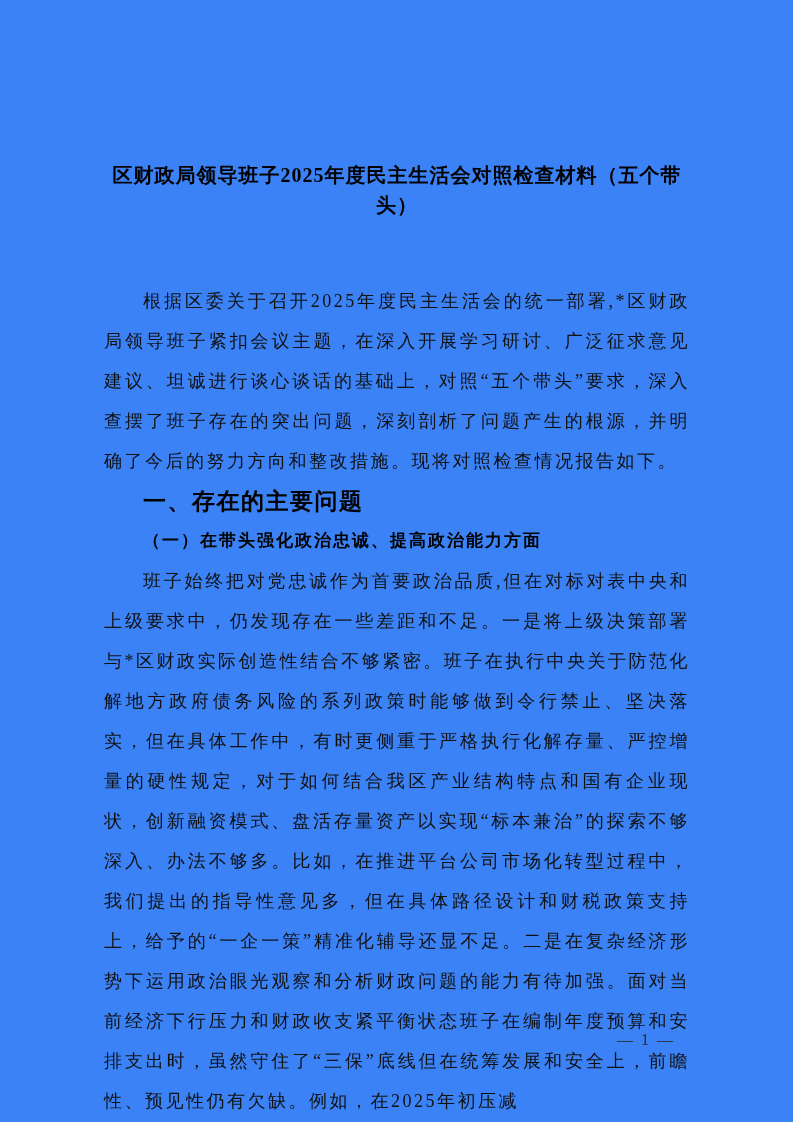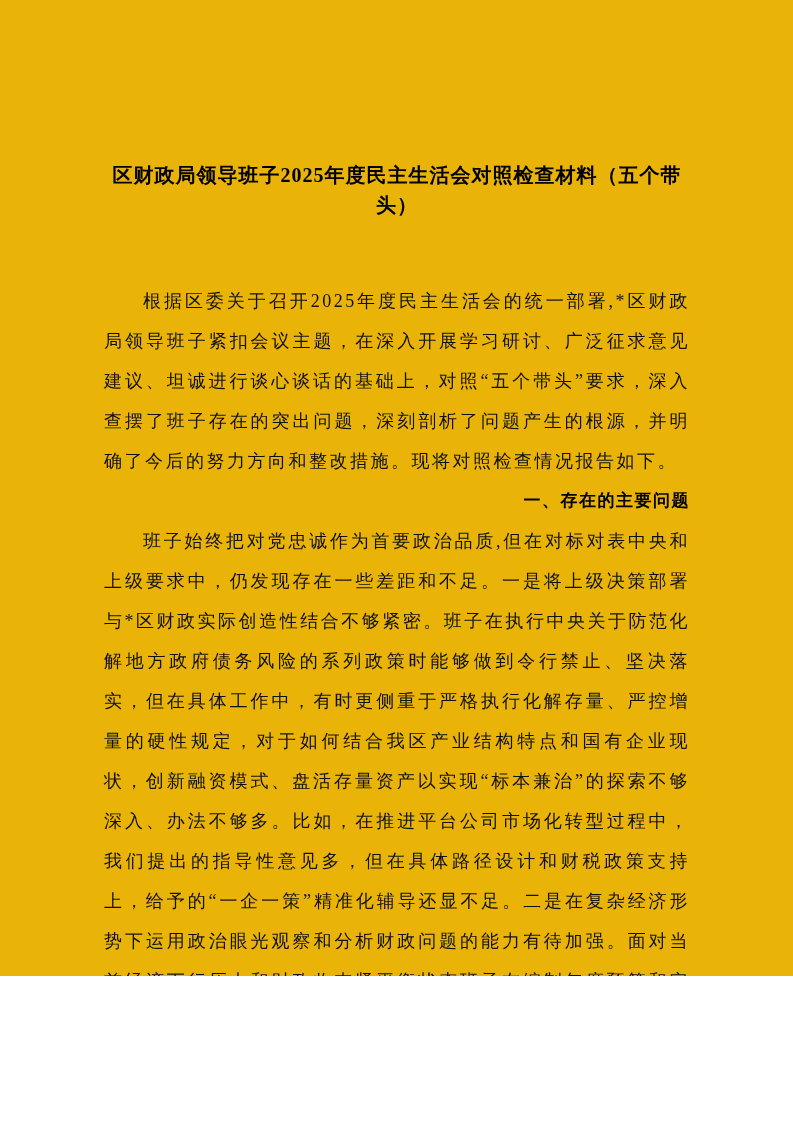--- a/index.html
+++ b/index.html
@@ -3,22 +3,22 @@
 <meta charset="utf-8">
 <style>
   html, body {
     margin: 0;
     padding: 0;
     background: #ffffff;
   }
   .page {
     position: relative;
     width: 793px;
-    height: 976px;
-    background: #eab308;
+    height: 1122px;
+    background: #3b82f6;
     overflow: hidden;
     font-family: "Liberation Serif", serif;
     color: #1a1a1a;
   }
   .content {
     position: absolute;
     left: 104px;
     top: 160px;
     width: 586px;
   }
@@ -38,26 +38,25 @@
     letter-spacing: 2.5px;
     text-align: justify;
     text-justify: inter-ideograph;
     text-indent: 39px;
     color: #111111;
   }
   .heading-1 {
     margin: 0;
     font-family: "Liberation Sans", sans-serif;
     font-weight: bold;
-    font-size: 17px;
+    font-size: 23px;
     line-height: 40px;
     letter-spacing: 1.5px;
     text-indent: 39px;
     color: #000000;
-    text-align: right;
   }
   .heading-2 {
     margin: 0;
     font-weight: bold;
     font-size: 17px;
     line-height: 40px;
     letter-spacing: 2px;
     text-indent: 39px;
     color: #000000;
   }
@@ -76,19 +75,20 @@
 
 <div class="page">
   <div class="content">
 
     <h1 class="doc-title">区财政局领导班子2025年度民主生活会对照检查材料（五个带头）</h1>
 
     <p class="body-par">根据区委关于召开2025年度民主生活会的统一部署,*区财政局领导班子紧扣会议主题，在深入开展学习研讨、广泛征求意见建议、坦诚进行谈心谈话的基础上，对照“五个带头”要求，深入查摆了班子存在的突出问题，深刻剖析了问题产生的根源，并明确了今后的努力方向和整改措施。现将对照检查情况报告如下。</p>
 
     <h2 class="heading-1">一、存在的主要问题</h2>
 
+    <h3 class="heading-2">（一）在带头强化政治忠诚、提高政治能力方面</h3>
 
     <p class="body-par"><span>班子始终把对党忠诚作为首要政治品质,但在对标对表中央和上级要求中，仍发现存在一些差距和不足。</span><span>一是将上级决策部署与*区财政实际创造性结合不够紧密。</span><span>班子在执行中央关于防范化解地方政府债务风险的系列政策时能够做到令行禁止、坚决落实，但在具体工作中，有时更侧重于严格执行化解存量、严控增量的硬性规定，对于如何结合我区产业结构特点和国有企业现状，创新融资模式、盘活存量资产以实现“标本兼治”的探索不够深入、办法不够多。比如，在推进平台公司市场化转型过程中，我们提出的指导性意见多，但在具体路径设计和财税政策支持上，给予的“一企一策”精准化辅导还显不足。</span><span>二是在复杂经济形势下运用政治眼光观察和分析财政问题的能力有待加强。</span><span>面对当前经济下行压力和财政收支紧平衡状态班子在编制年度预算和安排支出时，虽然守住了“三保”底线但在统筹发展和安全上，前瞻性、预见性仍有欠缺。例如，在2025年初压减</span></p>
 
   </div>
 
   <div class="page-number">— 1 —</div>
 </div>
 
 </body></html>

